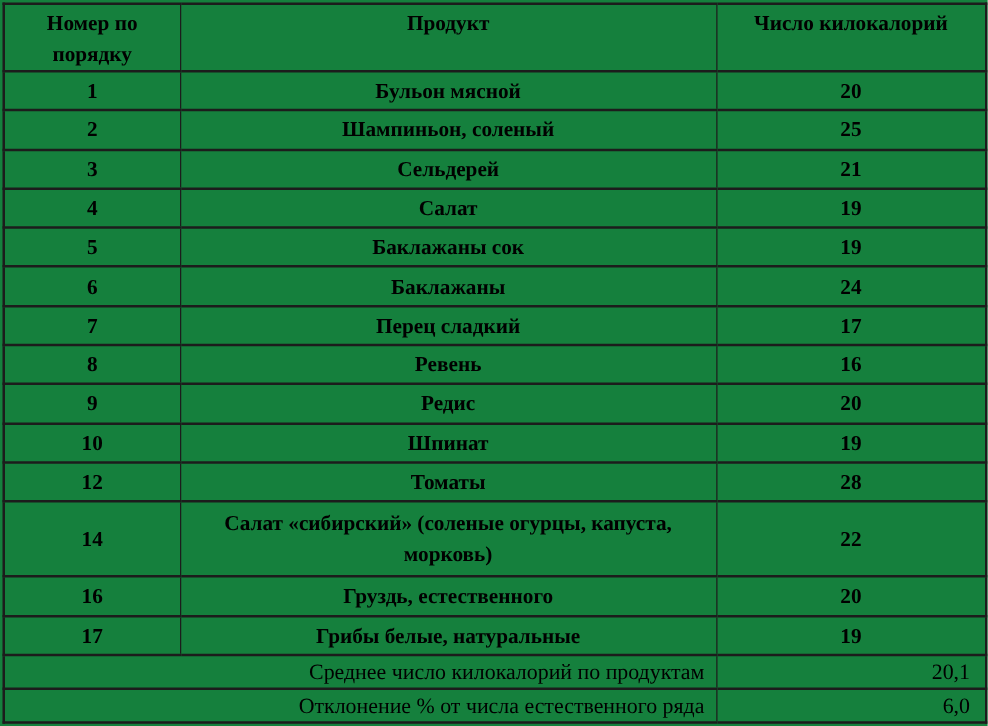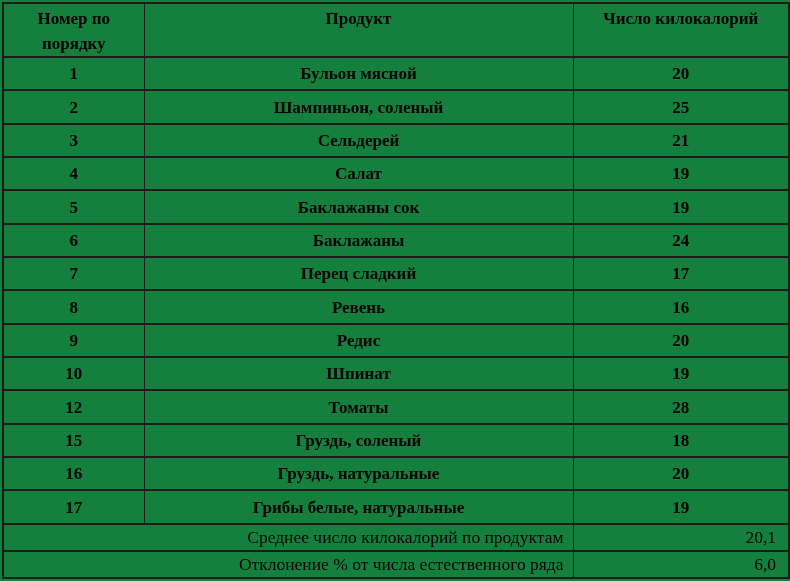--- a/index.html
+++ b/index.html
@@ -130,27 +130,27 @@
     <td>10</td>
     <td>Шпинат</td>
     <td>19</td>
   </tr>
         <tr>
     <td>12</td>
     <td>Томаты</td>
     <td>28</td>
   </tr>
         <tr>
-    <td>15</td>
-    <td>Груздь, соленый</td>
-    <td>18</td>
+    <td>14</td>
+    <td>Салат «сибирский» (соленые огурцы, капуста, морковь)</td>
+    <td>22</td>
   </tr>
         <tr>
     <td>16</td>
-    <td>Груздь, натуральные</td>
+    <td>Груздь, естественного</td>
     <td>20</td>
   </tr>
         <tr>
     <td>17</td>
     <td>Грибы белые, натуральные</td>
     <td>19</td>
   </tr>
       </tbody>
     <tfoot>
       <tr>

